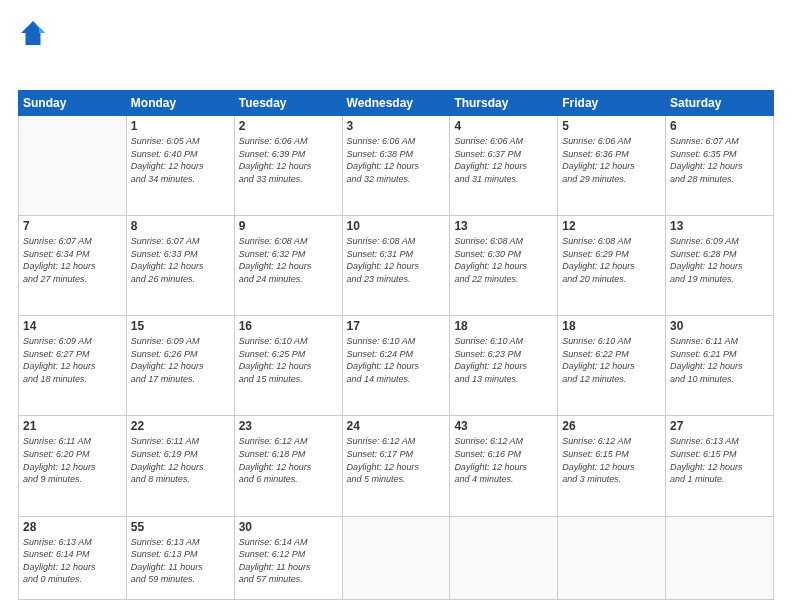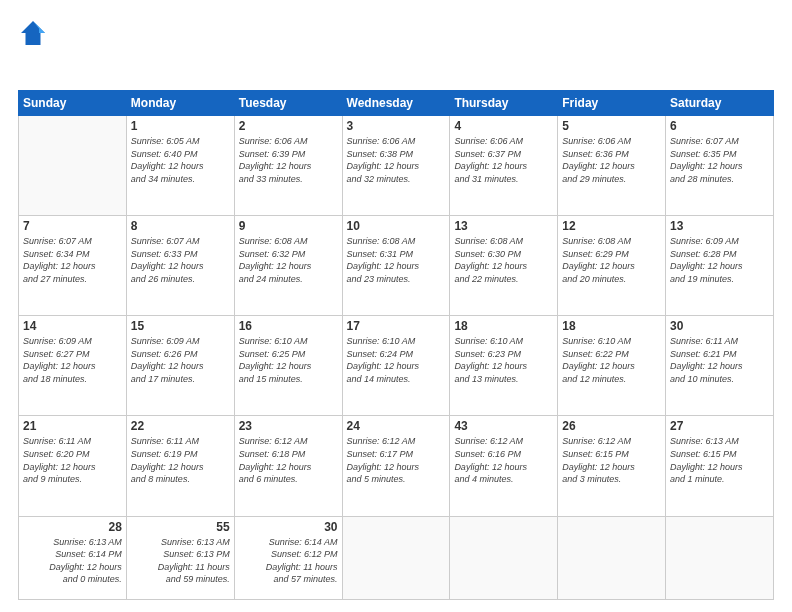--- a/index.html
+++ b/index.html
@@ -95,21 +95,20 @@
       font-size: 9px;
       color: #444;
       line-height: 1.4;
       font-style: italic;
     }
     .empty-cell {
       background: #f9f9f9;
     }
     .last-row td {
       height: 72px;
-      text-align: right;
     }
   </style>
 </head>
 <body>
 
 <div class="page">
   <div class="header">
     <div class="logo">
       <svg class="logo-icon" viewBox="0 0 40 40">
         <polygon points="20,4 36,20 30,20 30,36 10,36 10,20 4,20" fill="#1565c0"></polygon>

